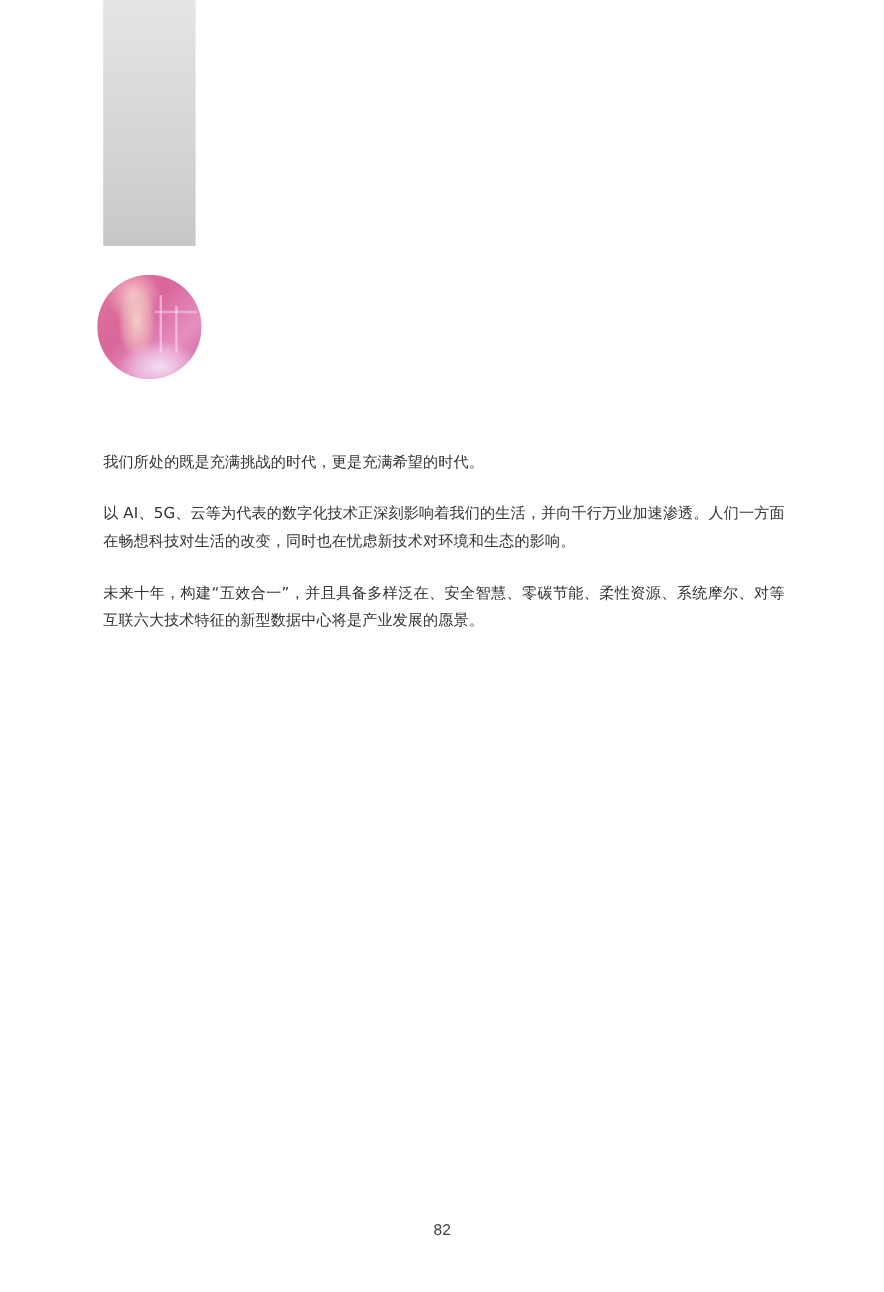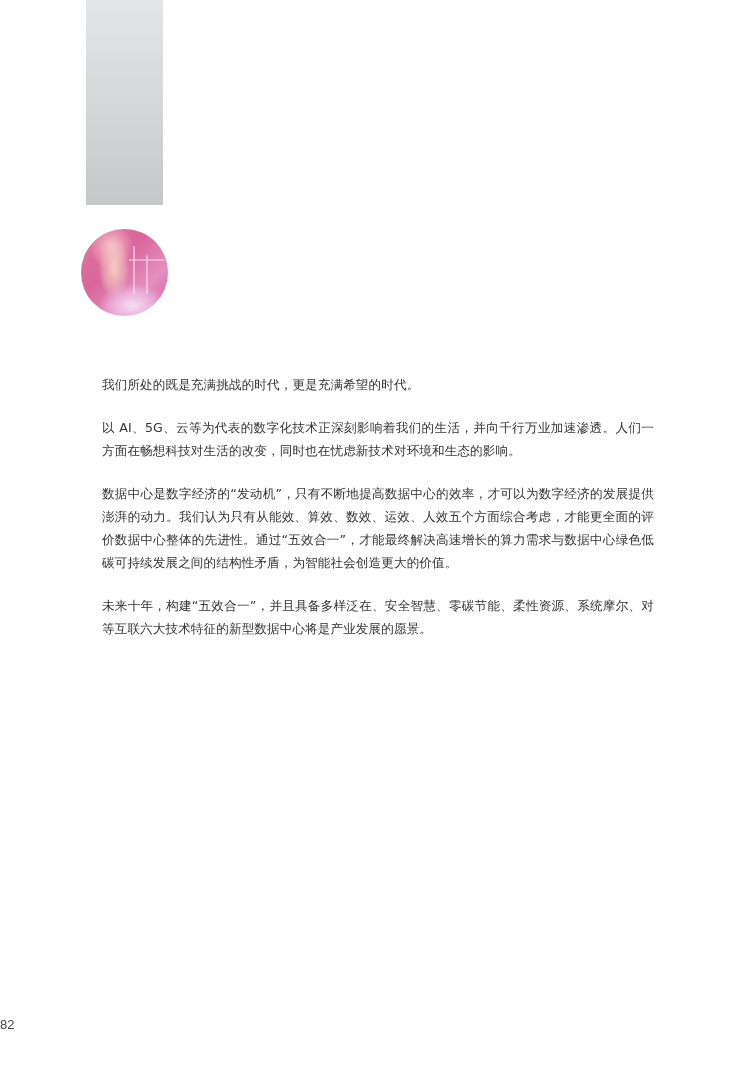--- a/index.html
+++ b/index.html
@@ -11,35 +11,34 @@
               overflow: hidden;
               background:
                 radial-gradient(ellipse 40% 25% at 60% 88%, rgba(245,225,245,0.95) 0%, rgba(240,200,235,0.6) 60%, rgba(240,200,235,0) 100%),
                 radial-gradient(ellipse 18% 35% at 38% 45%, rgba(250,215,200,0.9) 0%, rgba(240,190,190,0.5) 70%, rgba(0,0,0,0) 100%),
                 radial-gradient(circle at 35% 20%, rgba(255,220,215,0.8) 0%, rgba(0,0,0,0) 25%),
                 linear-gradient(135deg, #e0779a 0%, #d9669c 40%, #e48fbf 70%, #cf5e9b 100%); }
     .avatar .line1 { position:absolute; left: 60%; top: 20%; width: 2px; height: 55%; background: rgba(255,230,245,0.55); }
     .avatar .line2 { position:absolute; left: 75%; top: 30%; width: 2px; height: 45%; background: rgba(255,230,245,0.5); }
     .avatar .line3 { position:absolute; left: 55%; top: 35%; width: 40%; height: 2px; background: rgba(255,230,245,0.45); }
     .content { position: absolute; left: 86px; top: 373px; width: 568px; }
-    .content p { margin: 0 0 20px 16px; font-size: 12.6px; line-height: 23px; text-align: justify; letter-spacing: 0.1px; }
-    .page-number { position: absolute; left: 0; width: 737px; top: 1017px; 
+    .content p { margin: 0 0 20px 0; font-size: 12.6px; line-height: 23px; text-align: justify; letter-spacing: 0.1px; }
+    .page-number { position: absolute; left: 0; width: 737px; top: 1017px; text-align: center;
                    font-family: "Liberation Sans", sans-serif; font-size: 13px; color: #444444; }
   </style>
 </head>
 <body>
 
 <div class="gray-bar"></div>
 
 <div class="avatar">
   <div class="line1"></div>
   <div class="line2"></div>
   <div class="line3"></div>
 </div>
 
 <div class="content">
   <p>我们所处的既是充满挑战的时代，更是充满希望的时代。</p>
   <p>以 AI、5G、云等为代表的数字化技术正深刻影响着我们的生活，并向千行万业加速渗透。人们一方面在畅想科技对生活的改变，同时也在忧虑新技术对环境和生态的影响。</p>
-  <p>数据中心是数字经济的“发动机”，只有不断地提高数据中心的效率，才可以为数字经济的发展提供澎湃的动力。我们认为只有从能效、算效、数效、运效、人效五个方面综合考虑，才能更全面的评价数据中心整体的先进性。通过“五效合一”，才能最终解决高速增长的算力需求与数据中心绿色低碳可持续发展之间的结构性矛盾，为智能社会创造更大的价值。</p>
   <p>未来十年，构建“五效合一”，并且具备多样泛在、安全智慧、零碳节能、柔性资源、系统摩尔、对等互联六大技术特征的新型数据中心将是产业发展的愿景。</p>
 </div>
 
 <div class="page-number">82</div>
 
 </body></html>

